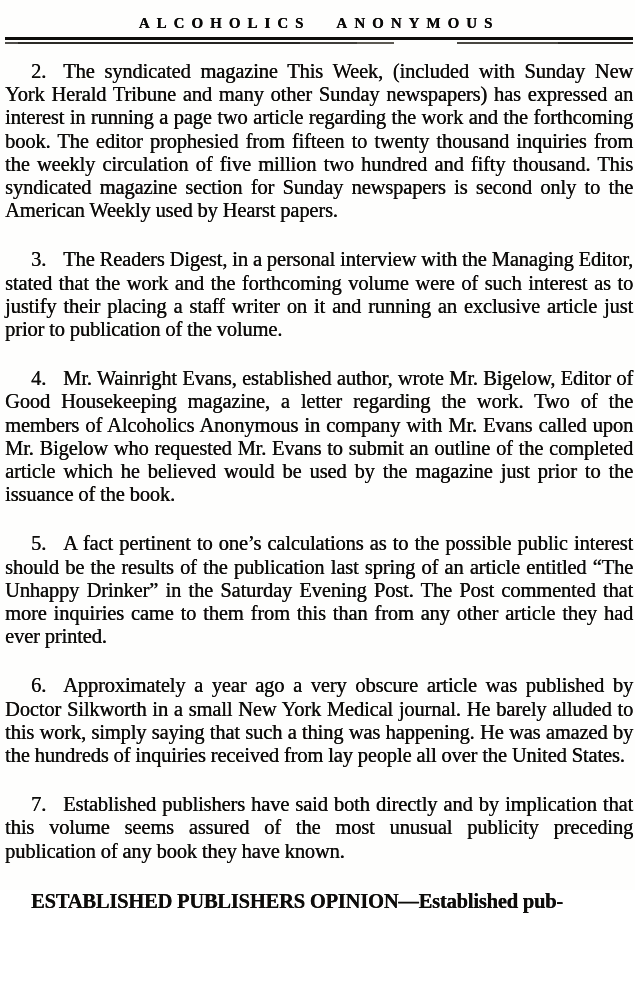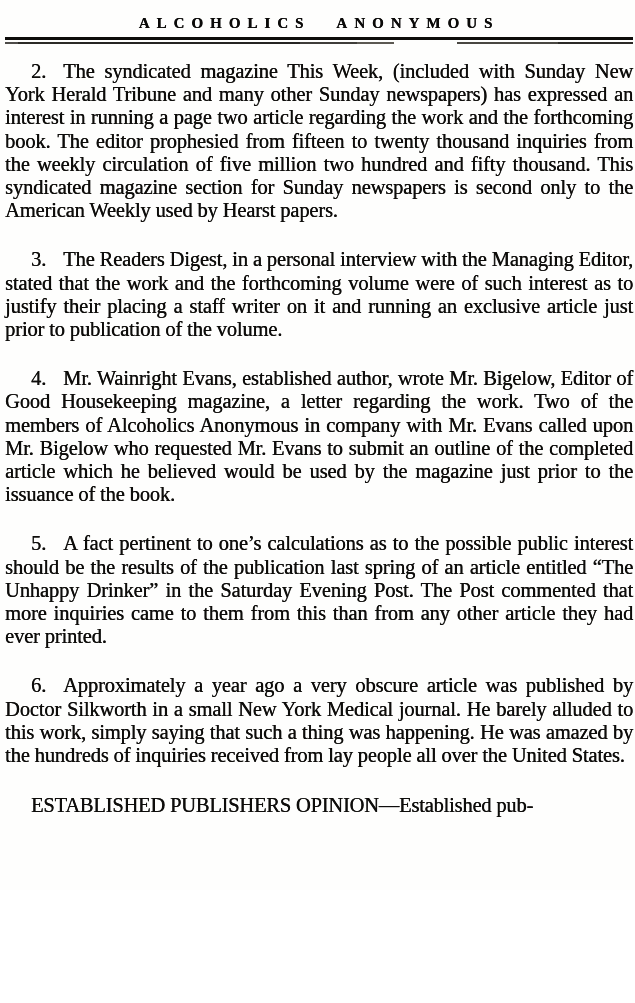--- a/index.html
+++ b/index.html
@@ -58,21 +58,21 @@
     margin: 16px 0 26px 0;
     text-indent: 26px;
   }
   .pnum {
     margin-right: 17px;
   }
   .section-heading {
     margin: 0;
     padding-top: 1px;
     text-indent: 26px;
-    font-weight: normal;
+    font-weight: bold;
     font-size: 20.5px;
     letter-spacing: -0.2px;
     text-align: left;
     text-shadow: 0.3px 0 0 currentColor;
   }
 </style>
 </head>
 <body>
 
 <div class="page">
@@ -85,16 +85,17 @@
     <p class="para"><span class="pnum">2.</span><span>The syndicated magazine This Week, (included with Sunday New York Herald Tribune and many other Sunday newspapers) has expressed an interest in running a page two article regarding the work and the forthcoming book. The editor prophesied from fifteen to twenty thousand inquiries from the weekly circulation of five million two hundred and fifty thousand. This syndicated magazine section for Sunday newspapers is second only to the American Weekly used by Hearst papers.</span></p>
 
     <p class="para"><span class="pnum">3.</span><span>The Readers Digest, in a personal interview with the Managing Editor, stated that the work and the forthcoming volume were of such interest as to justify their placing a staff writer on it and running an exclusive article just prior to publication of the volume.</span></p>
 
     <p class="para"><span class="pnum">4.</span><span>Mr. Wainright Evans, established author, wrote Mr. Bigelow, Editor of Good Housekeeping magazine, a letter regarding the work. Two of the members of Alcoholics Anonymous in company with Mr. Evans called upon Mr. Bigelow who requested Mr. Evans to submit an outline of the completed article which he believed would be used by the magazine just prior to the issuance of the book.</span></p>
 
     <p class="para"><span class="pnum">5.</span><span>A fact pertinent to one’s calculations as to the possible public interest should be the results of the publication last spring of an article entitled “The Unhappy Drinker” in the Saturday Evening Post. The Post commented that more inquiries came to them from this than from any other article they had ever printed.</span></p>
 
     <p class="para"><span class="pnum">6.</span><span>Approximately a year ago a very obscure article was published by Doctor Silkworth in a small New York Medical journal. He barely alluded to this work, simply saying that such a thing was happening. He was amazed by the hundreds of inquiries received from lay people all over the United States.</span></p>
 
+    <p class="para"><span class="pnum">7.</span><span>Established publishers have said both directly and by implication that this volume seems assured of the most unusual publicity preceding publication of any book they have known.</span></p>
 
     <p class="section-heading">ESTABLISHED PUBLISHERS OPINION—Established pub-</p>
   </main>
 </div>
 
 </body></html>

